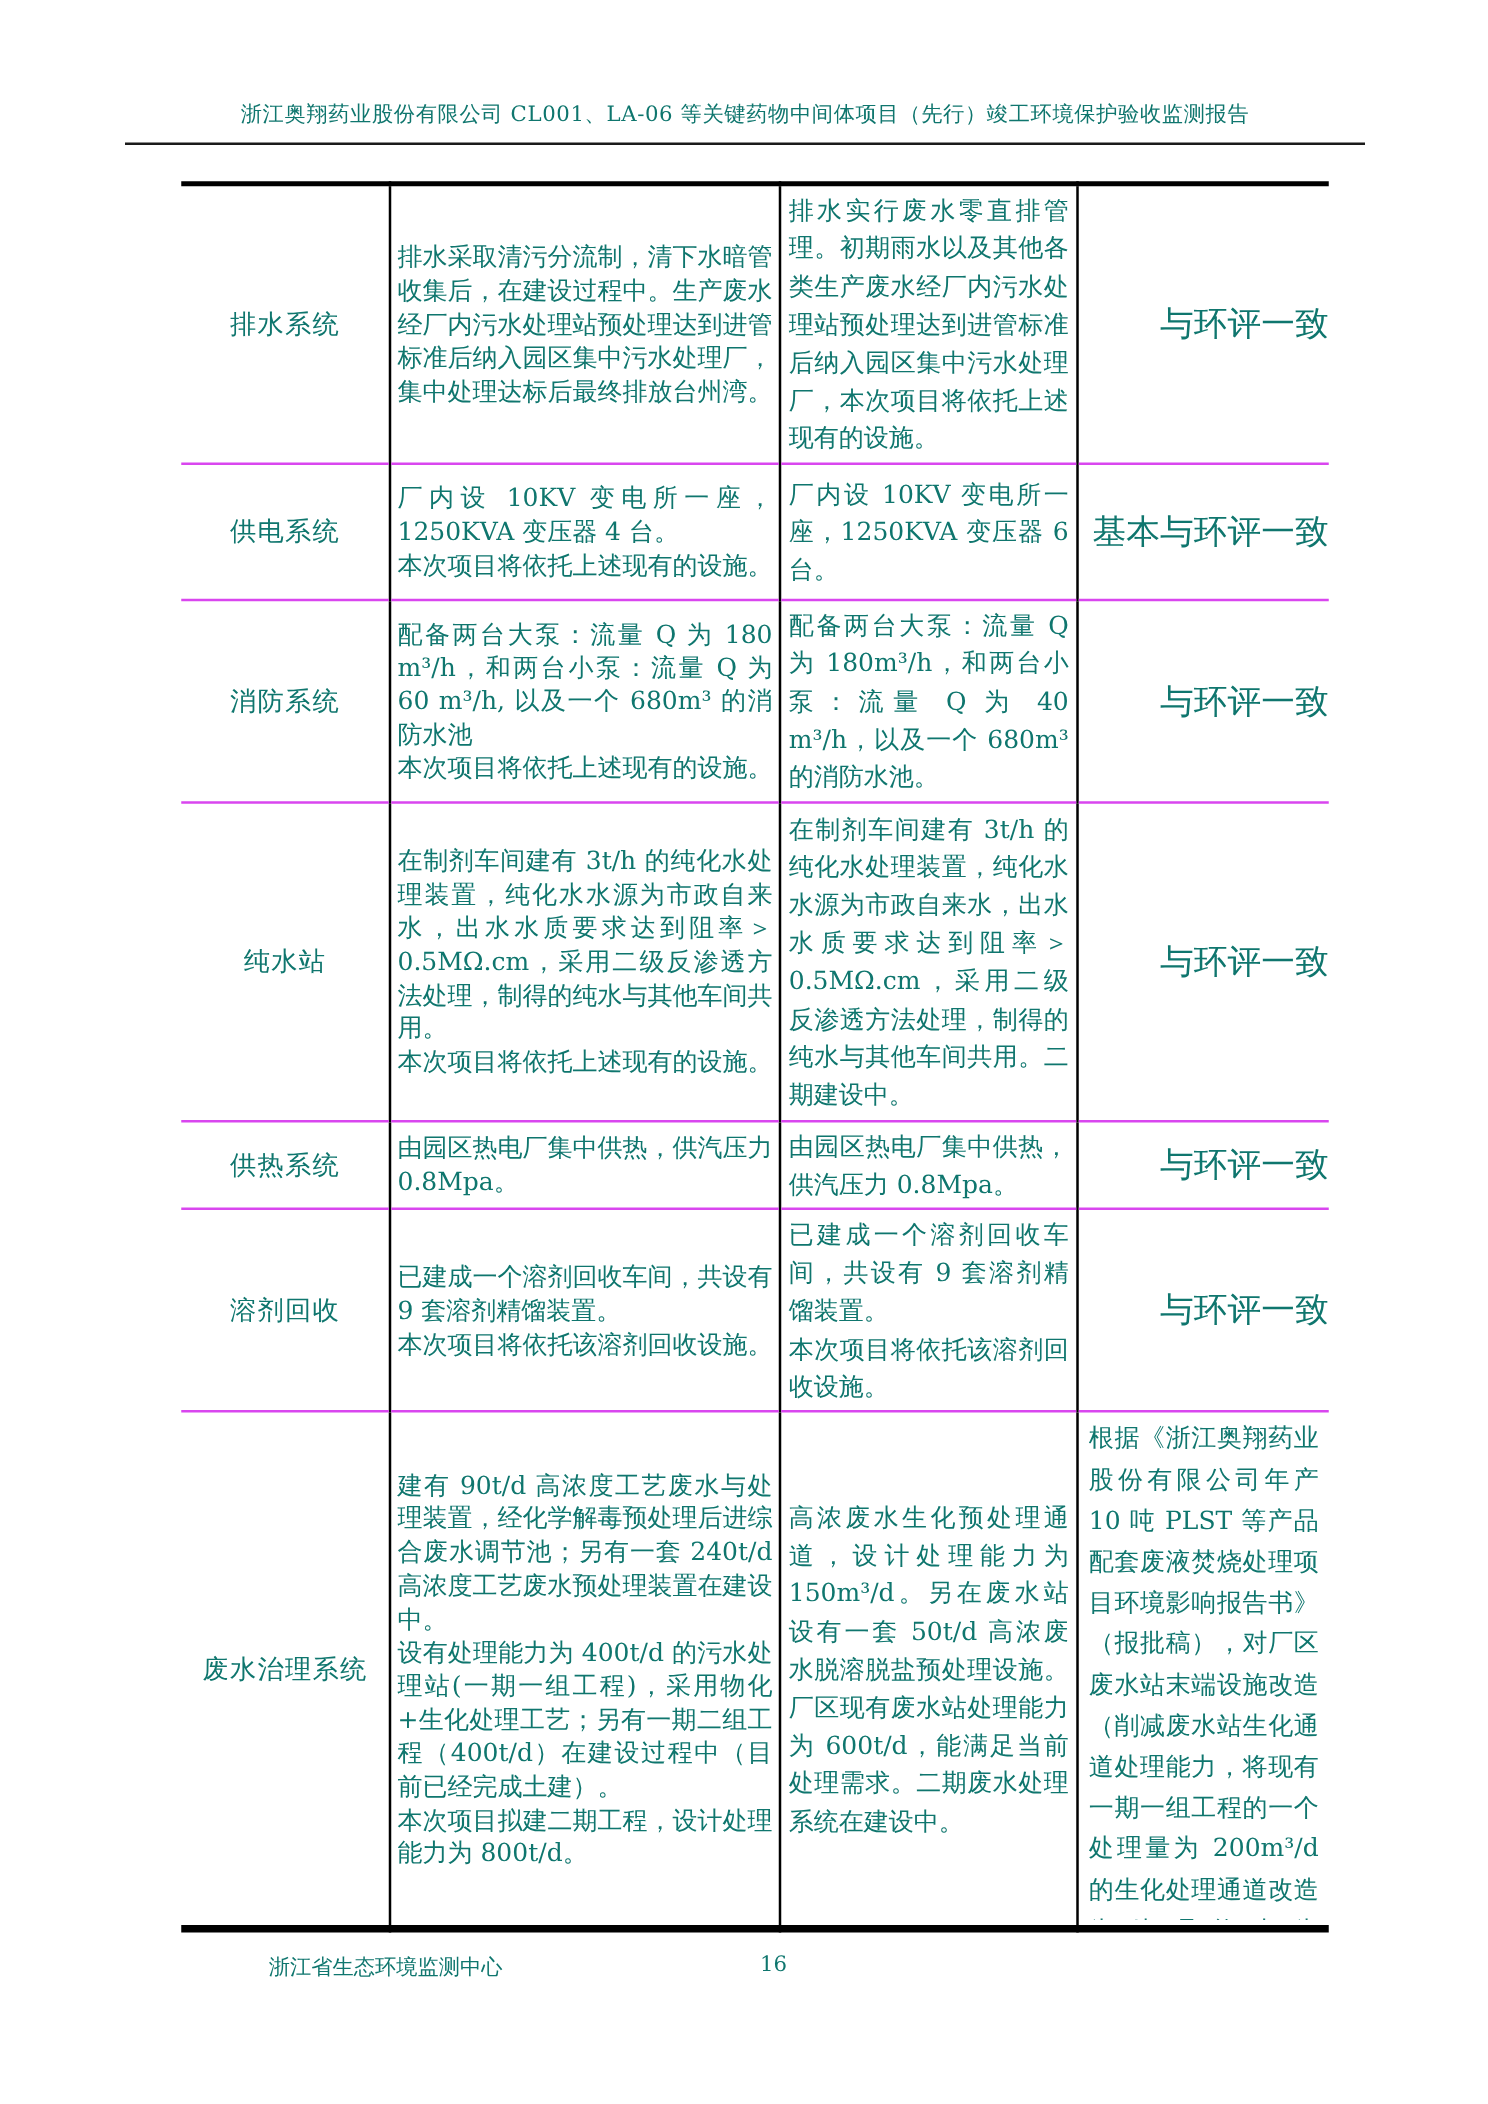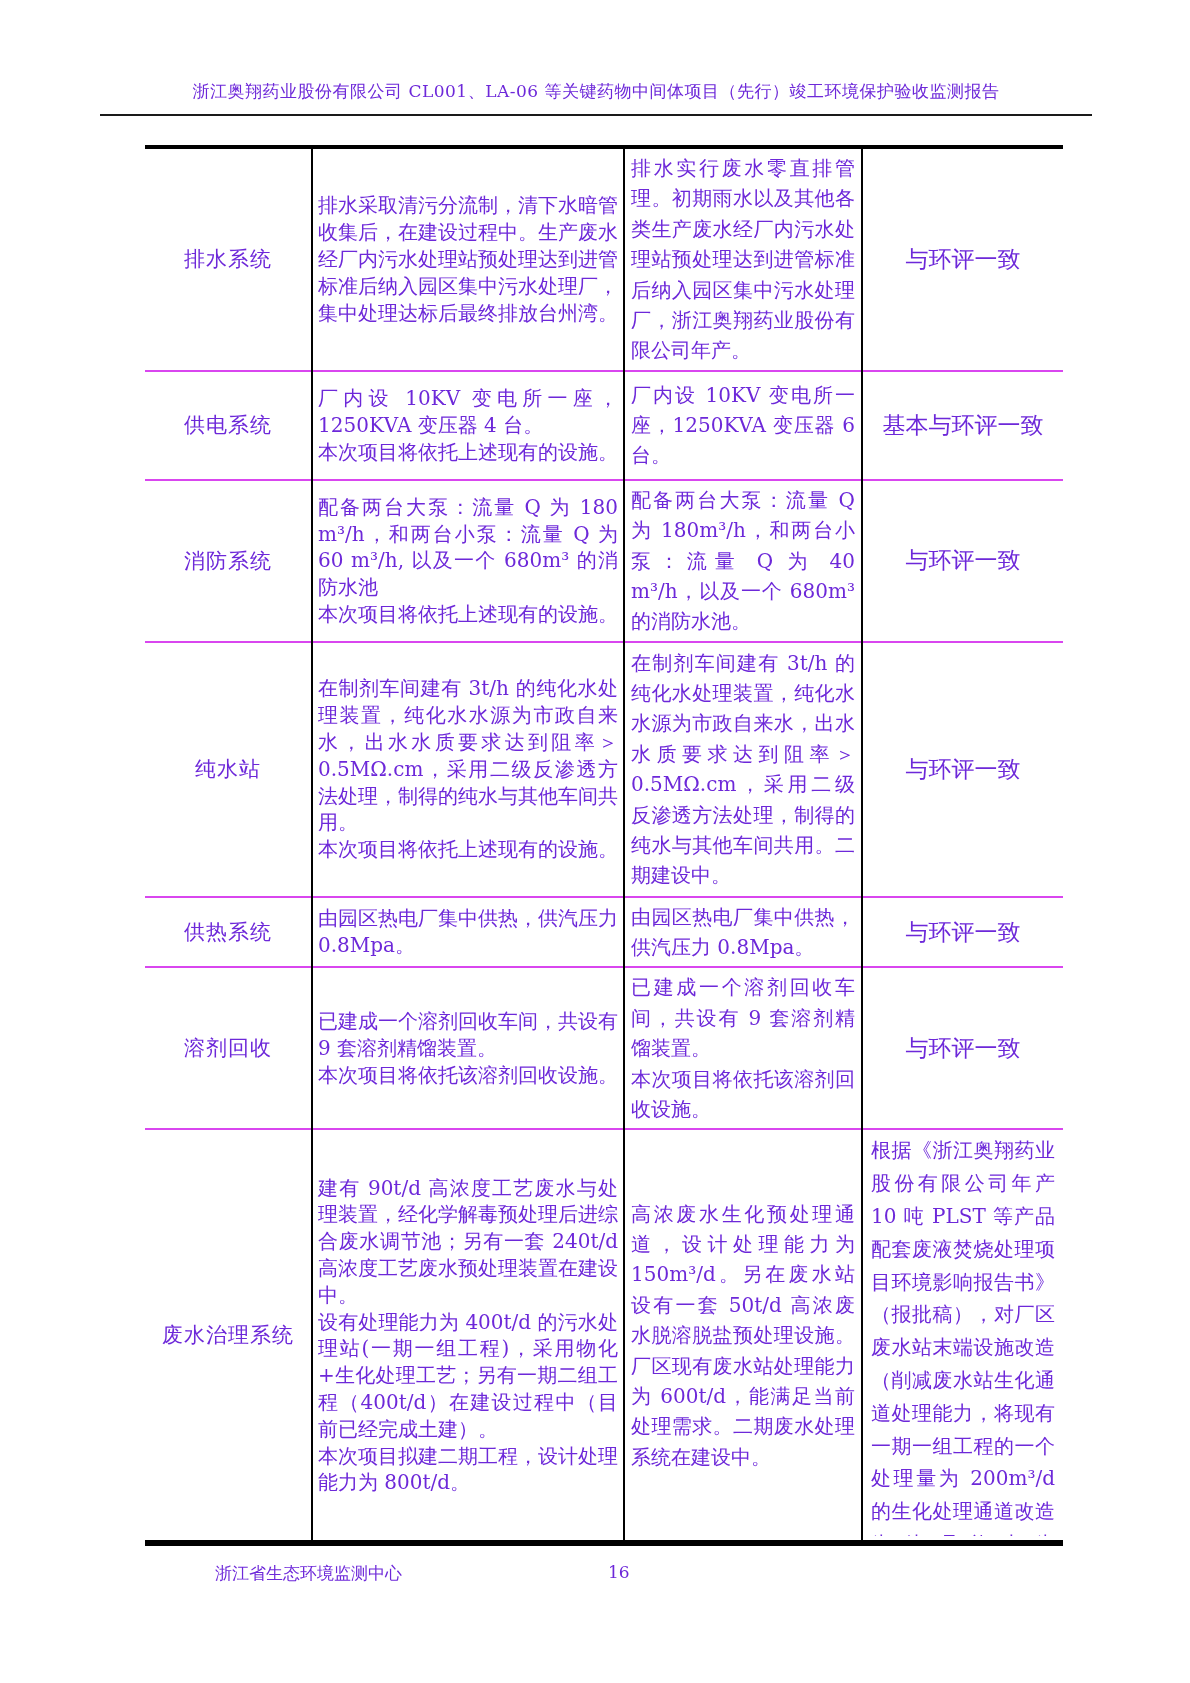--- a/index.html
+++ b/index.html
@@ -2,21 +2,21 @@
 <html><head>
 <meta charset="utf-8">
 <style>
   html, body { margin: 0; padding: 0; background: #ffffff; }
   .page {
     position: relative;
     width: 1190px;
     height: 1683px;
     background: #ffffff;
     font-family: "DejaVu Serif", "Liberation Serif", serif;
-    color: #6d28d9;
+    color: #0f766e;
     overflow: hidden;
   }
   .header {
     position: absolute;
     top: 80px;
     left: 100px;
     right: 98px;
     text-align: center;
     font-size: 17px;
     letter-spacing: 0.5px;
@@ -60,22 +60,22 @@
   td.c3 {
     width: 224px;
     font-size: 20px;
     line-height: 1.52;
     text-align: justify;
     text-justify: inter-character;
     padding: 4px 6px;
   }
   td.c4 {
     width: 200px;
-    text-align: center;
-    font-size: 23px;
+    text-align: right;
+    font-size: 27px;
   }
   td.c4-long {
     vertical-align: top;
     text-align: justify;
     text-justify: inter-character;
     font-size: 20px;
     line-height: 1.64;
     padding: 4px 8px;
   }
   td.c4-long .clip { height: 402px; overflow: hidden; }
@@ -101,21 +101,21 @@
   <div class="header">浙江奥翔药业股份有限公司 CL001、LA-06 等关键药物中间体项目（先行）竣工环境保护验收监测报告</div>
 
   <table class="doc-table">
     <tbody>
         <tr style="height:223px;">
       <td class="c1">排水系统</td>
       <td class="c2">
         <p>排水采取清污分流制，清下水暗管收集后，在建设过程中。生产废水经厂内污水处理站预处理达到进管标准后纳入园区集中污水处理厂，集中处理达标后最终排放台州湾。</p>
       </td>
       <td class="c3">
-        <p>排水实行废水零直排管理。初期雨水以及其他各类生产废水经厂内污水处理站预处理达到进管标准后纳入园区集中污水处理厂，浙江奥翔药业股份有限公司年产。</p>
+        <p>排水实行废水零直排管理。初期雨水以及其他各类生产废水经厂内污水处理站预处理达到进管标准后纳入园区集中污水处理厂，本次项目将依托上述现有的设施。</p>
       </td>
       <td class="c4">与环评一致</td>
     </tr>
 
     <tr style="height:109px;">
       <td class="c1">供电系统</td>
       <td class="c2">
         <p>厂内设 10KV 变电所一座，1250KVA 变压器 4 台。</p>
         <p>本次项目将依托上述现有的设施。</p>
       </td>

